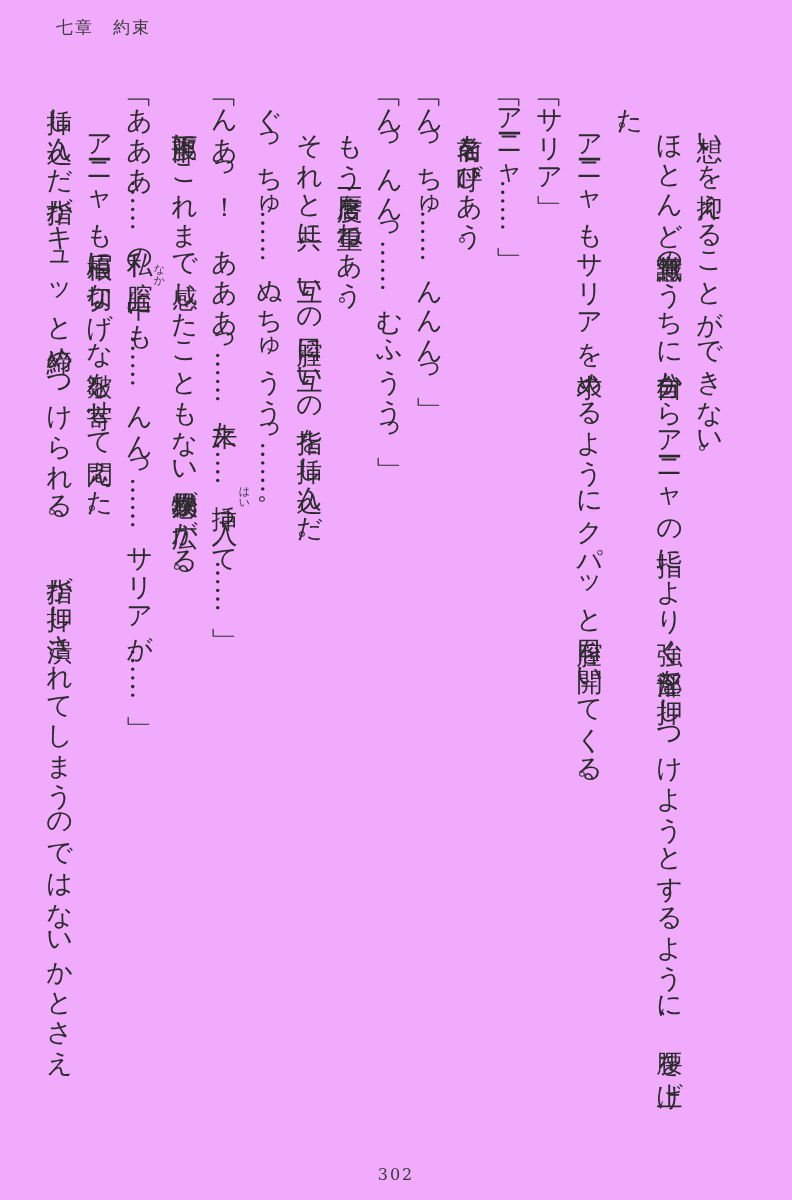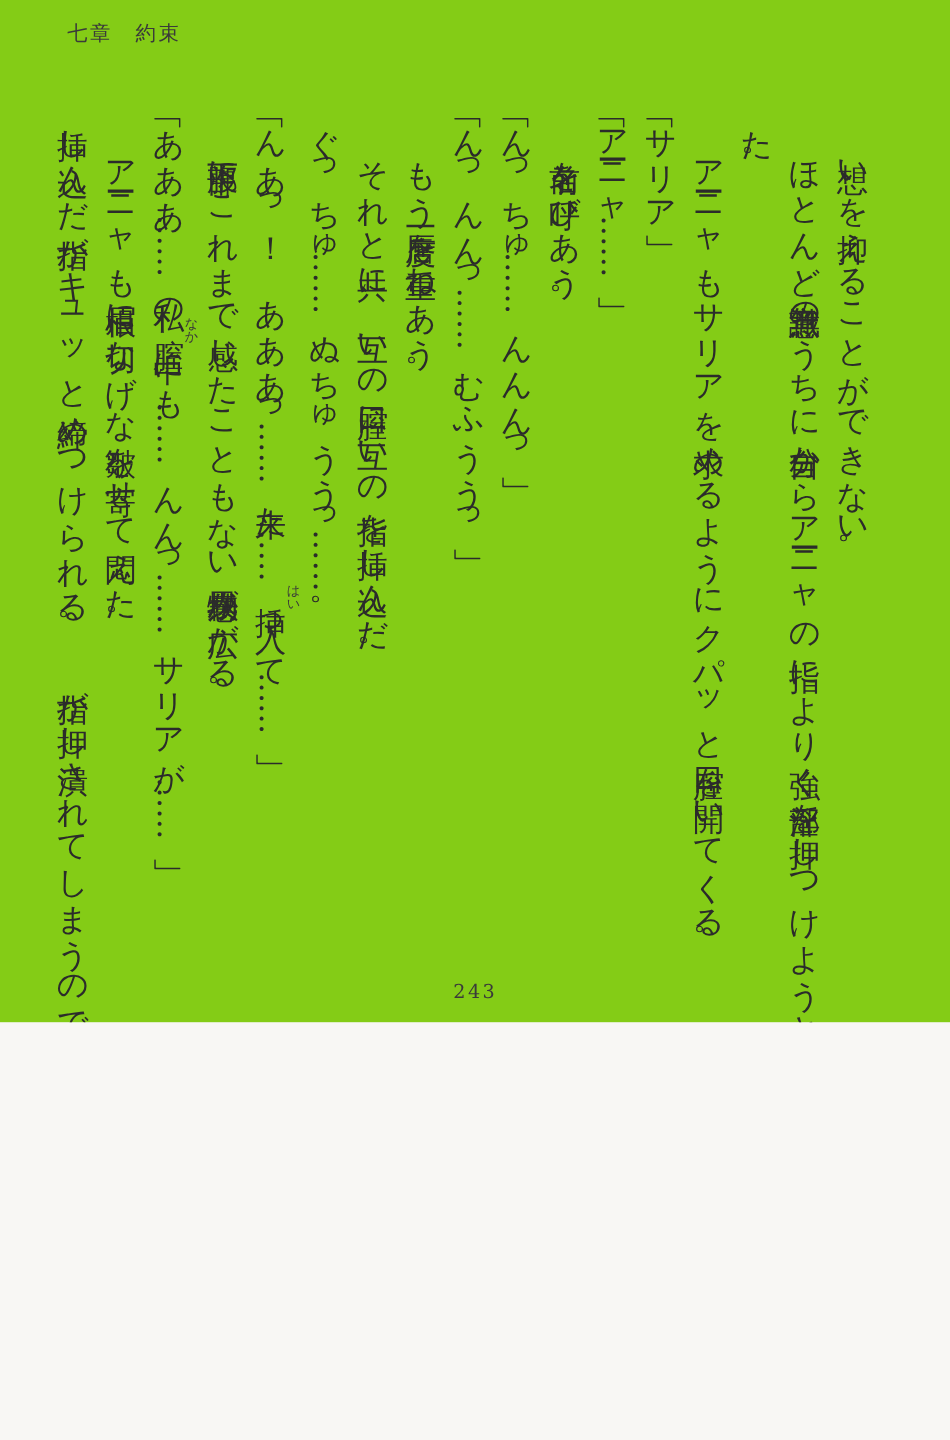--- a/index.html
+++ b/index.html
@@ -3,22 +3,22 @@
 <meta charset="utf-8">
 <style>
   html, body {
     margin: 0;
     padding: 0;
     background: #f8f7f4;
   }
   .page {
     position: relative;
     width: 792px;
-    height: 852px;
-    background: #84cc16;
+    height: 1200px;
+    background: #f0abfc;
     font-family: "DejaVu Serif", "Liberation Serif", serif;
     color: #262626;
     overflow: hidden;
   }
   .chapter-header {
     position: absolute;
     top: 16px;
     left: 56px;
     font-size: 17px;
     letter-spacing: 2px;
@@ -80,14 +80,14 @@
       <p class="vline indent">もう一度唇を重ねあう。</p>
       <p class="vline indent">それと共に、互いの膣口に互いの指を挿し込んだ。</p>
       <p class="vline">ぐっちゅ……ぬちゅううっ……。</p>
       <p class="vline">「んあっ！　あああっ……来た……<ruby>挿入<rt>はい</rt></ruby>って……」</p>
       <p class="vline indent">下腹部にこれまで感じたこともない異物感が広がる。</p>
       <p class="vline">「あああ……私の<ruby>膣中<rt>なか</rt></ruby>にも……んんっ……サリアが……」</p>
       <p class="vline indent">アーニャも眉根に切なげな皺を寄せて悶えた。</p>
       <p class="vline">挿し込んだ指がキュッと締めつけられる。　指が押し潰されてしまうのではないかとさえ</p>
     </div>
 
-  <div class="page-number">243</div>
+  <div class="page-number">302</div>
 </div>
 
 </body></html>

